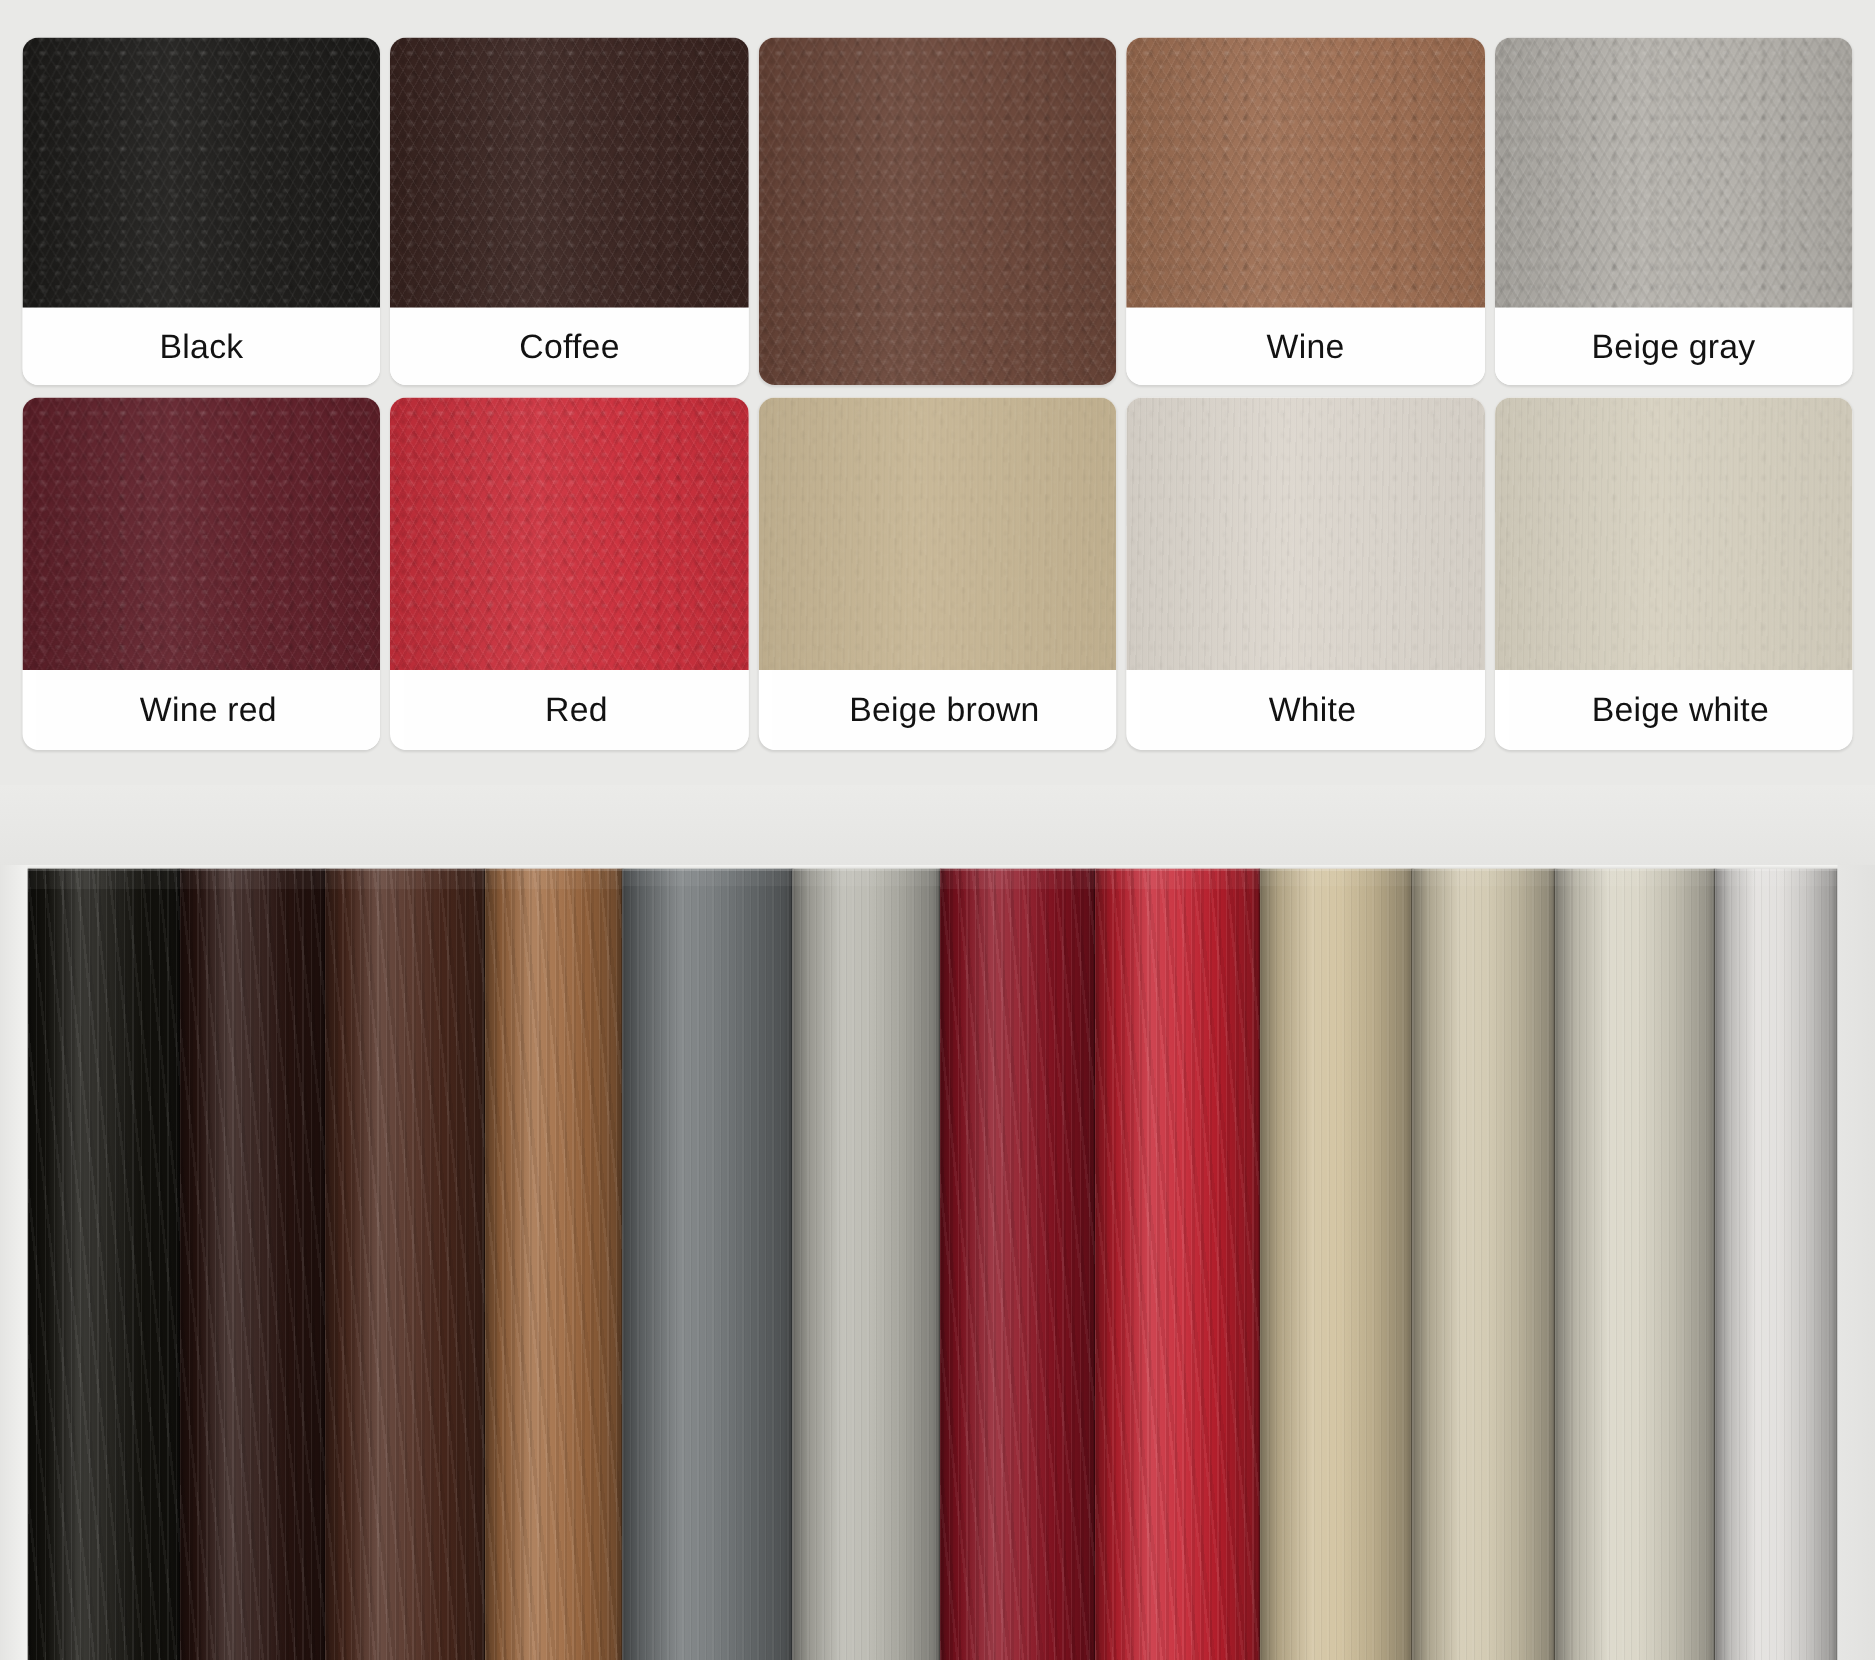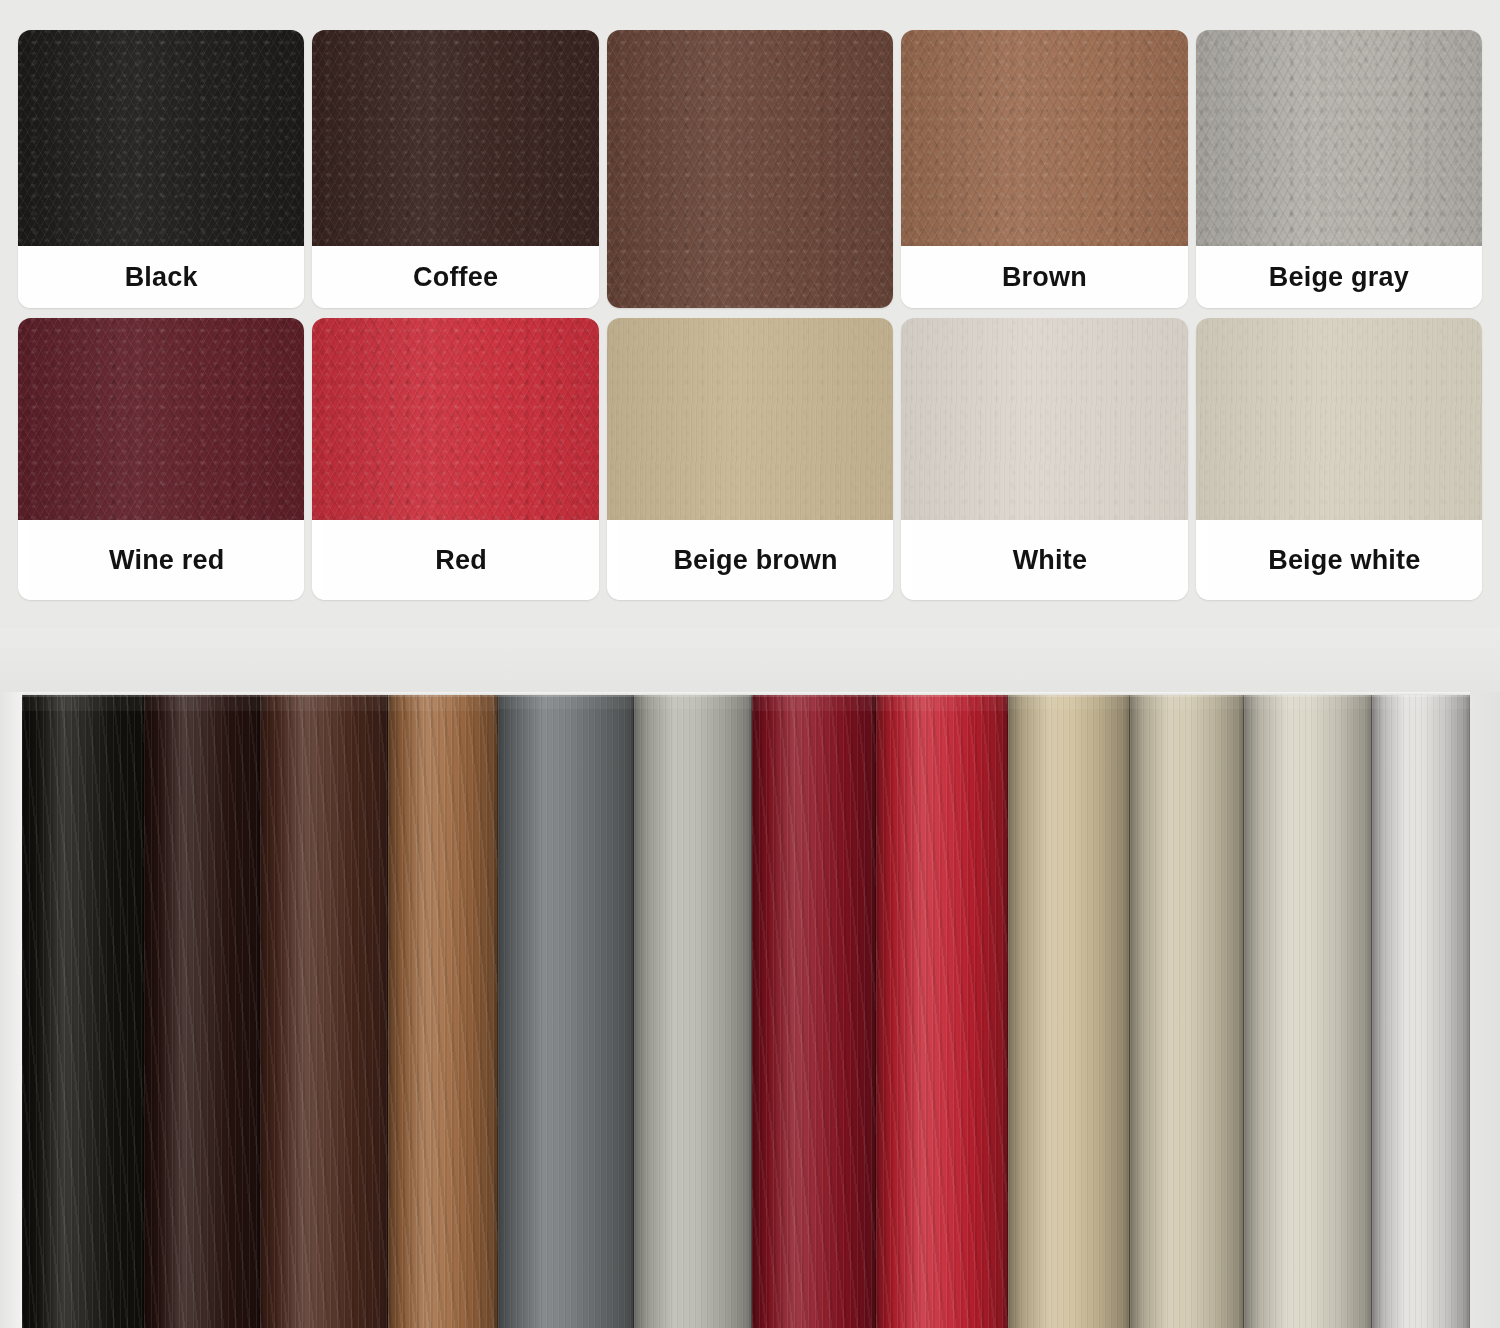--- a/index.html
+++ b/index.html
@@ -81,25 +81,25 @@
   }
   .swatch-label {
     flex: 0 0 auto;
     height: 62px;
     background: #fefefe;
     color: #121212;
     display: flex;
     align-items: center;
     justify-content: center;
     font-size: 27px;
-    font-weight: 700;
+    font-weight: 400;
     letter-spacing: 0.2px;
     white-space: nowrap;
   }
-  #swatch-row-1 .swatch-label { height: 80px; margin-left: 11px; }
+  #swatch-row-1 .swatch-label { height: 64px; margin-left: 11px; }
 
   
   #rolls-photo {
     position: absolute;
     left: 0; top: 628px;
     width: 1500px;
     height: 700px;
     background: linear-gradient(180deg, #eeeeec 0%, #e6e6e4 55%, #e2e2e0 100%);
     overflow: hidden;
   }
@@ -190,21 +190,21 @@
         </div>
         <div class="swatch-card">
           <div class="swatch-chip" style="background-color: rgb(58, 36, 32);"></div>
           <div class="swatch-label">Coffee</div>
         </div>
         <div class="swatch-card">
           <div class="swatch-chip" style="background-color: rgb(107, 70, 57);"></div>
         </div>
         <div class="swatch-card">
           <div class="swatch-chip" style="background-color: rgb(158, 110, 82);"></div>
-          <div class="swatch-label">Brown</div>
+          <div class="swatch-label">Wine</div>
         </div>
         <div class="swatch-card">
           <div class="swatch-chip" style="background-color: rgb(180, 177, 171);"></div>
           <div class="swatch-label">Beige gray</div>
         </div>
       </div>
     <div class="swatch-row" id="swatch-row-1">
         <div class="swatch-card">
           <div class="swatch-chip" style="background-color: rgb(97, 32, 42);"></div>
           <div class="swatch-label">Wine red</div>

